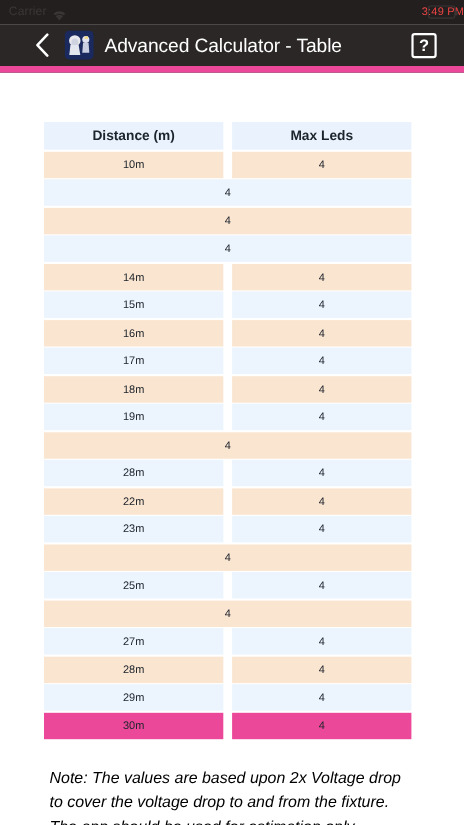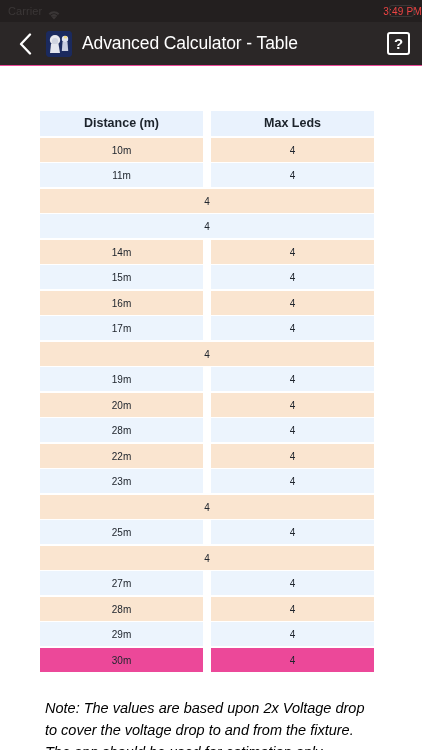--- a/index.html
+++ b/index.html
@@ -83,23 +83,23 @@
     background: #0b0909;
     border-radius: 1px;
   }
 
   
   .nav-bar {
     height: 44px;
     background: #2b2727;
     display: flex;
     align-items: center;
-    padding: 0 12px;
-    box-sizing: border-box;
-    border-bottom: 1px solid #ec4899;
+    padding: 0 25px;
+    box-sizing: border-box;
+    border-bottom: 6px solid #ec4899;
     position: relative;
   }
   .back-button {
     width: 26px;
     height: 30px;
     display: flex;
     align-items: center;
     justify-content: center;
     cursor: pointer;
     flex: 0 0 auto;
@@ -230,21 +230,20 @@
     <div class="t-row t-head">
       <div class="t-cell">Distance (m)</div>
       <div class="t-cell">Max Leds</div>
     </div>
 
     <div class="t-row row-odd">
       <div class="t-cell">10m</div>
       <div class="t-cell">4</div>
     </div>
     <div class="t-row row-even">
-      <div class="t-cell">11m</div>
       <div class="t-cell">4</div>
     </div>
     <div class="t-row row-odd">
       <div class="t-cell">4</div>
     </div>
     <div class="t-row row-even">
       <div class="t-cell">4</div>
     </div>
     <div class="t-row row-odd">
       <div class="t-cell">14m</div>
@@ -256,28 +255,28 @@
     </div>
     <div class="t-row row-odd">
       <div class="t-cell">16m</div>
       <div class="t-cell">4</div>
     </div>
     <div class="t-row row-even">
       <div class="t-cell">17m</div>
       <div class="t-cell">4</div>
     </div>
     <div class="t-row row-odd">
+      <div class="t-cell">18m</div>
       <div class="t-cell">4</div>
     </div>
     <div class="t-row row-even">
       <div class="t-cell">19m</div>
       <div class="t-cell">4</div>
     </div>
     <div class="t-row row-odd">
-      <div class="t-cell">20m</div>
       <div class="t-cell">4</div>
     </div>
     <div class="t-row row-even">
       <div class="t-cell">28m</div>
       <div class="t-cell">4</div>
     </div>
     <div class="t-row row-odd">
       <div class="t-cell">22m</div>
       <div class="t-cell">4</div>
     </div>

